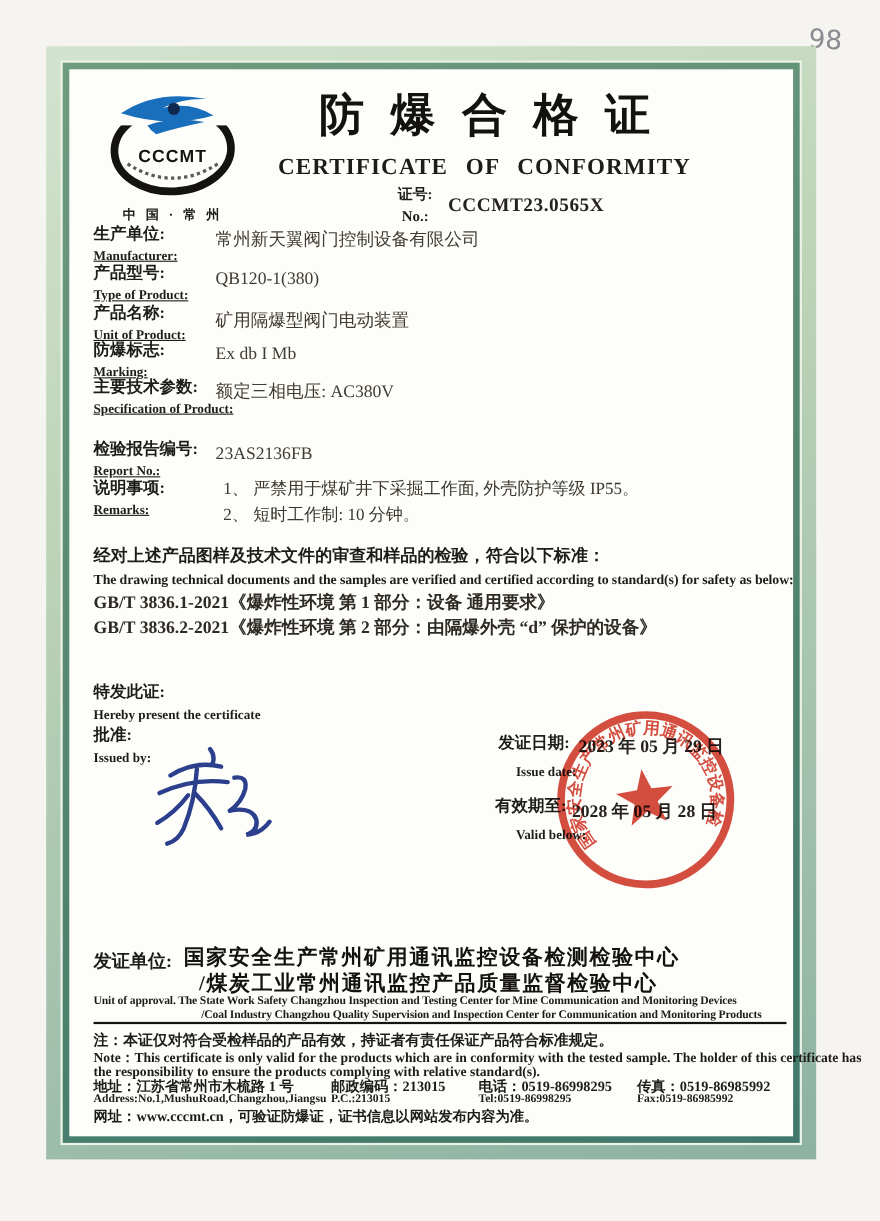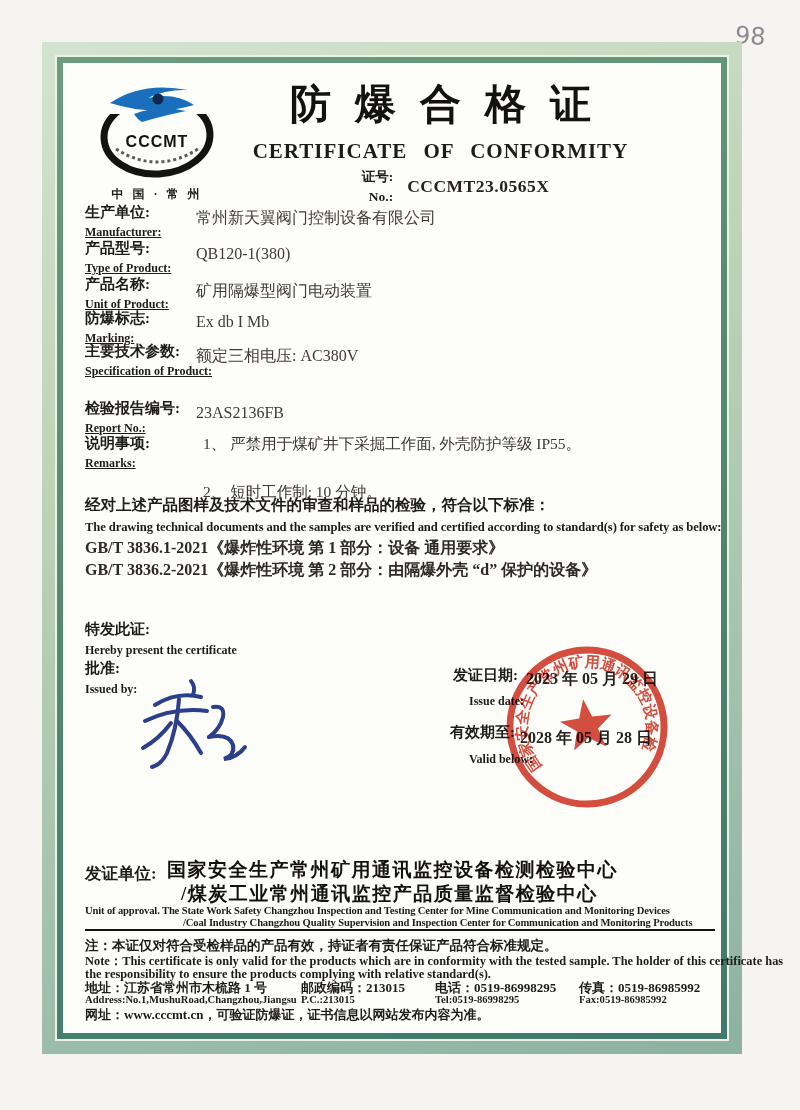--- a/index.html
+++ b/index.html
@@ -36,21 +36,21 @@
   
   .logo-box { left:30px; top:18px; width:128px; height:118px; text-align:center; }
   .logo-region { font-size:12px; font-weight:bold; letter-spacing:3px; margin-top:1px; }
   .title-block { left:150px; top:14px; width:455px; text-align:center; }
   .title-cn {
     font-size:41px; font-weight:600; letter-spacing:24px; padding-left:24px;
     white-space:nowrap; color:#141210;
   }
   .title-en { font-size:21px; font-weight:600; word-spacing:10px; margin-top:7px; letter-spacing:1px;font-family:Liberation Serif, serif; }
   .certno-row { display:flex; justify-content:center; align-items:center; gap:14px; margin-top:3px; padding-left:30px; }
-  .certno-labels { text-align:right; font-weight:bold; font-size:13.5px; line-height:1.45; }
+  .certno-labels { text-align:center; font-weight:bold; font-size:13.5px; line-height:1.45; }
   .certno-value { font-size:17.5px; letter-spacing:0.5px; font-weight:600; color:#26231f; }
   
   .flabel { left:22px; width:175px; }
   .flabel .cn { font-size:15px; font-weight:bold; white-space:nowrap; }
   .flabel .en { font-size:12px; font-weight:bold; margin-top:3px; white-space:nowrap;text-decoration:underline; }
   .fvalue { left:133px; font-size:16px; color:#413c33; white-space:nowrap; }
   .remark-line { left:140px; font-size:15.5px; color:#3c3830; white-space:nowrap; }
   
   .std-intro-cn { left:22px; font-size:15.5px; font-weight:bold; white-space:nowrap; }
   .std-intro-en { left:22px; font-size:12.6px; font-weight:bold; white-space:nowrap; letter-spacing:-0.1px; }
@@ -143,21 +143,21 @@
             <div class="cn">检验报告编号:</div>
             <div class="en">Report No.:</div>
           </div>
           <div class="abs fvalue" style="top:341px">23AS2136FB</div>
 
           <div class="abs flabel" style="top:371px">
             <div class="cn">说明事项:</div>
             <div class="en">Remarks:</div>
           </div>
           <div class="abs remark-line" style="top:371px">1、 严禁用于煤矿井下采掘工作面, 外壳防护等级 IP55。</div>
-          <div class="abs remark-line" style="top:419px">2、 短时工作制: 10 分钟。</div>
+          <div class="abs remark-line" style="top:395px">2、 短时工作制: 10 分钟。</div>
 
           <div class="abs std-intro-cn" style="top:432px">经对上述产品图样及技术文件的审查和样品的检验，符合以下标准：</div>
           <div class="abs std-intro-en" style="top:457px">The drawing technical documents and the samples are verified and certified according to standard(s) for safety as below:</div>
           <div class="abs std-item" style="top:475px">GB/T 3836.1-2021《爆炸性环境 第 1 部分：设备 通用要求》</div>
           <div class="abs std-item" style="top:497px">GB/T 3836.2-2021《爆炸性环境 第 2 部分：由隔爆外壳 “d” 保护的设备》</div>
 
           <div class="abs ilabel-cn" style="left:22px; top:557px">特发此证:</div>
           <div class="abs ilabel-en" style="left:22px; top:580px">Hereby present the certificate</div>
           <div class="abs ilabel-cn" style="left:22px; top:596px">批准:</div>
           <div class="abs ilabel-en" style="left:22px; top:619px">Issued by:</div>

